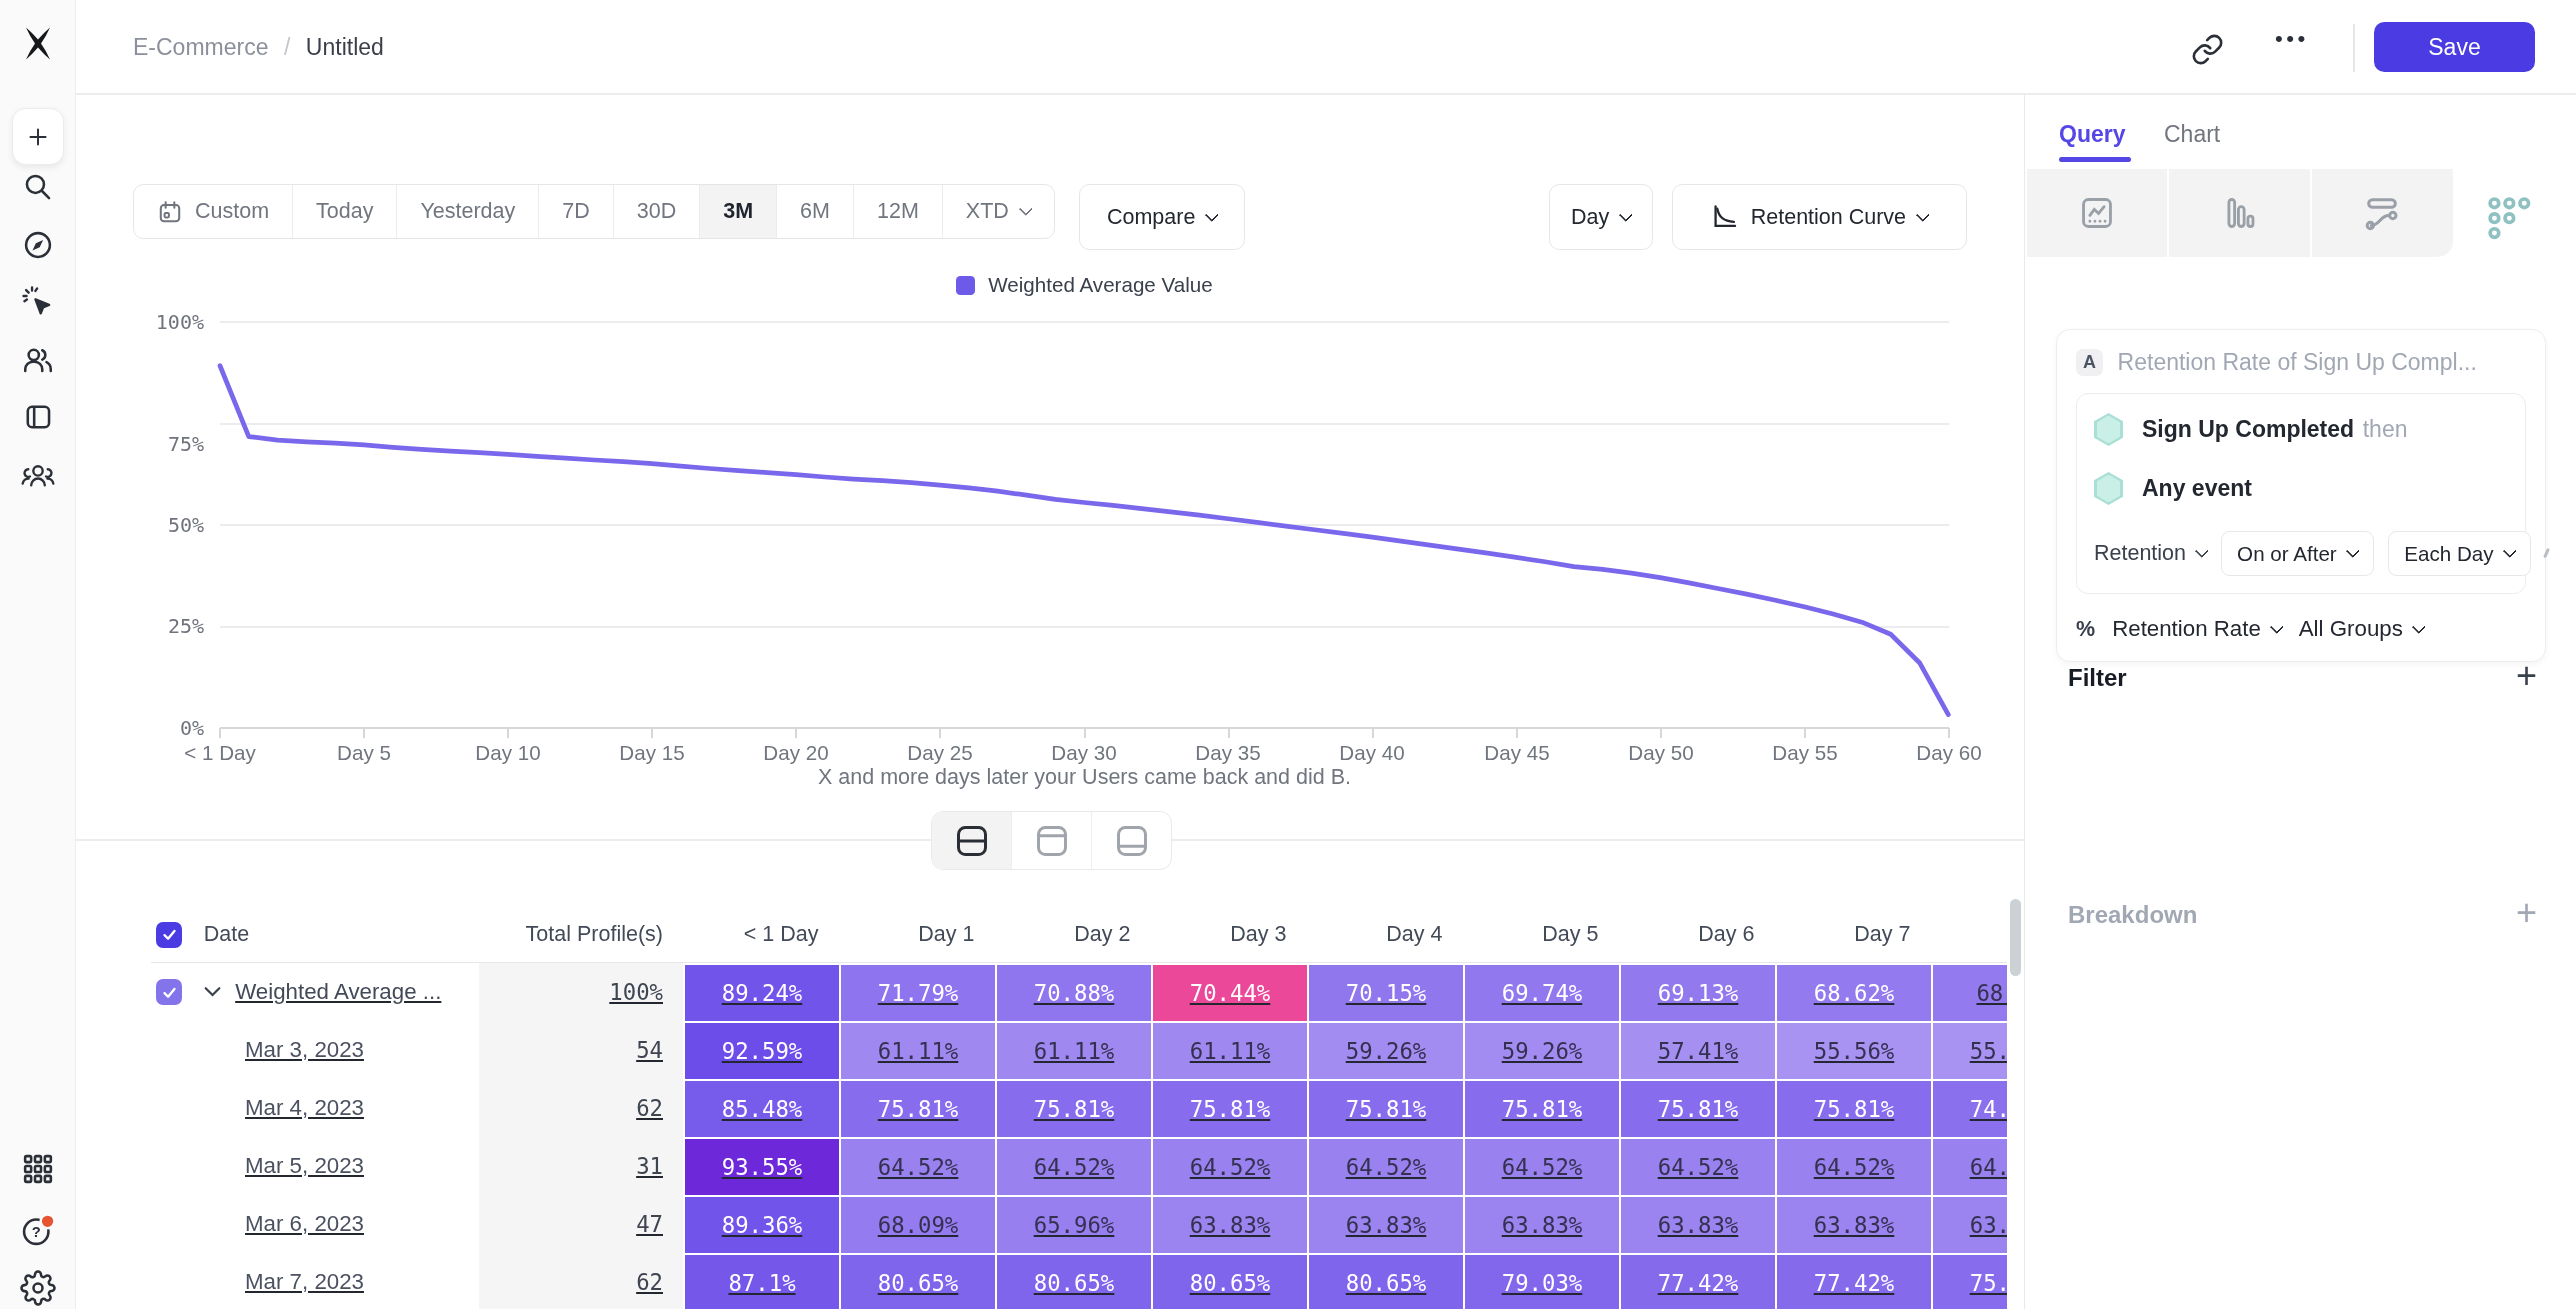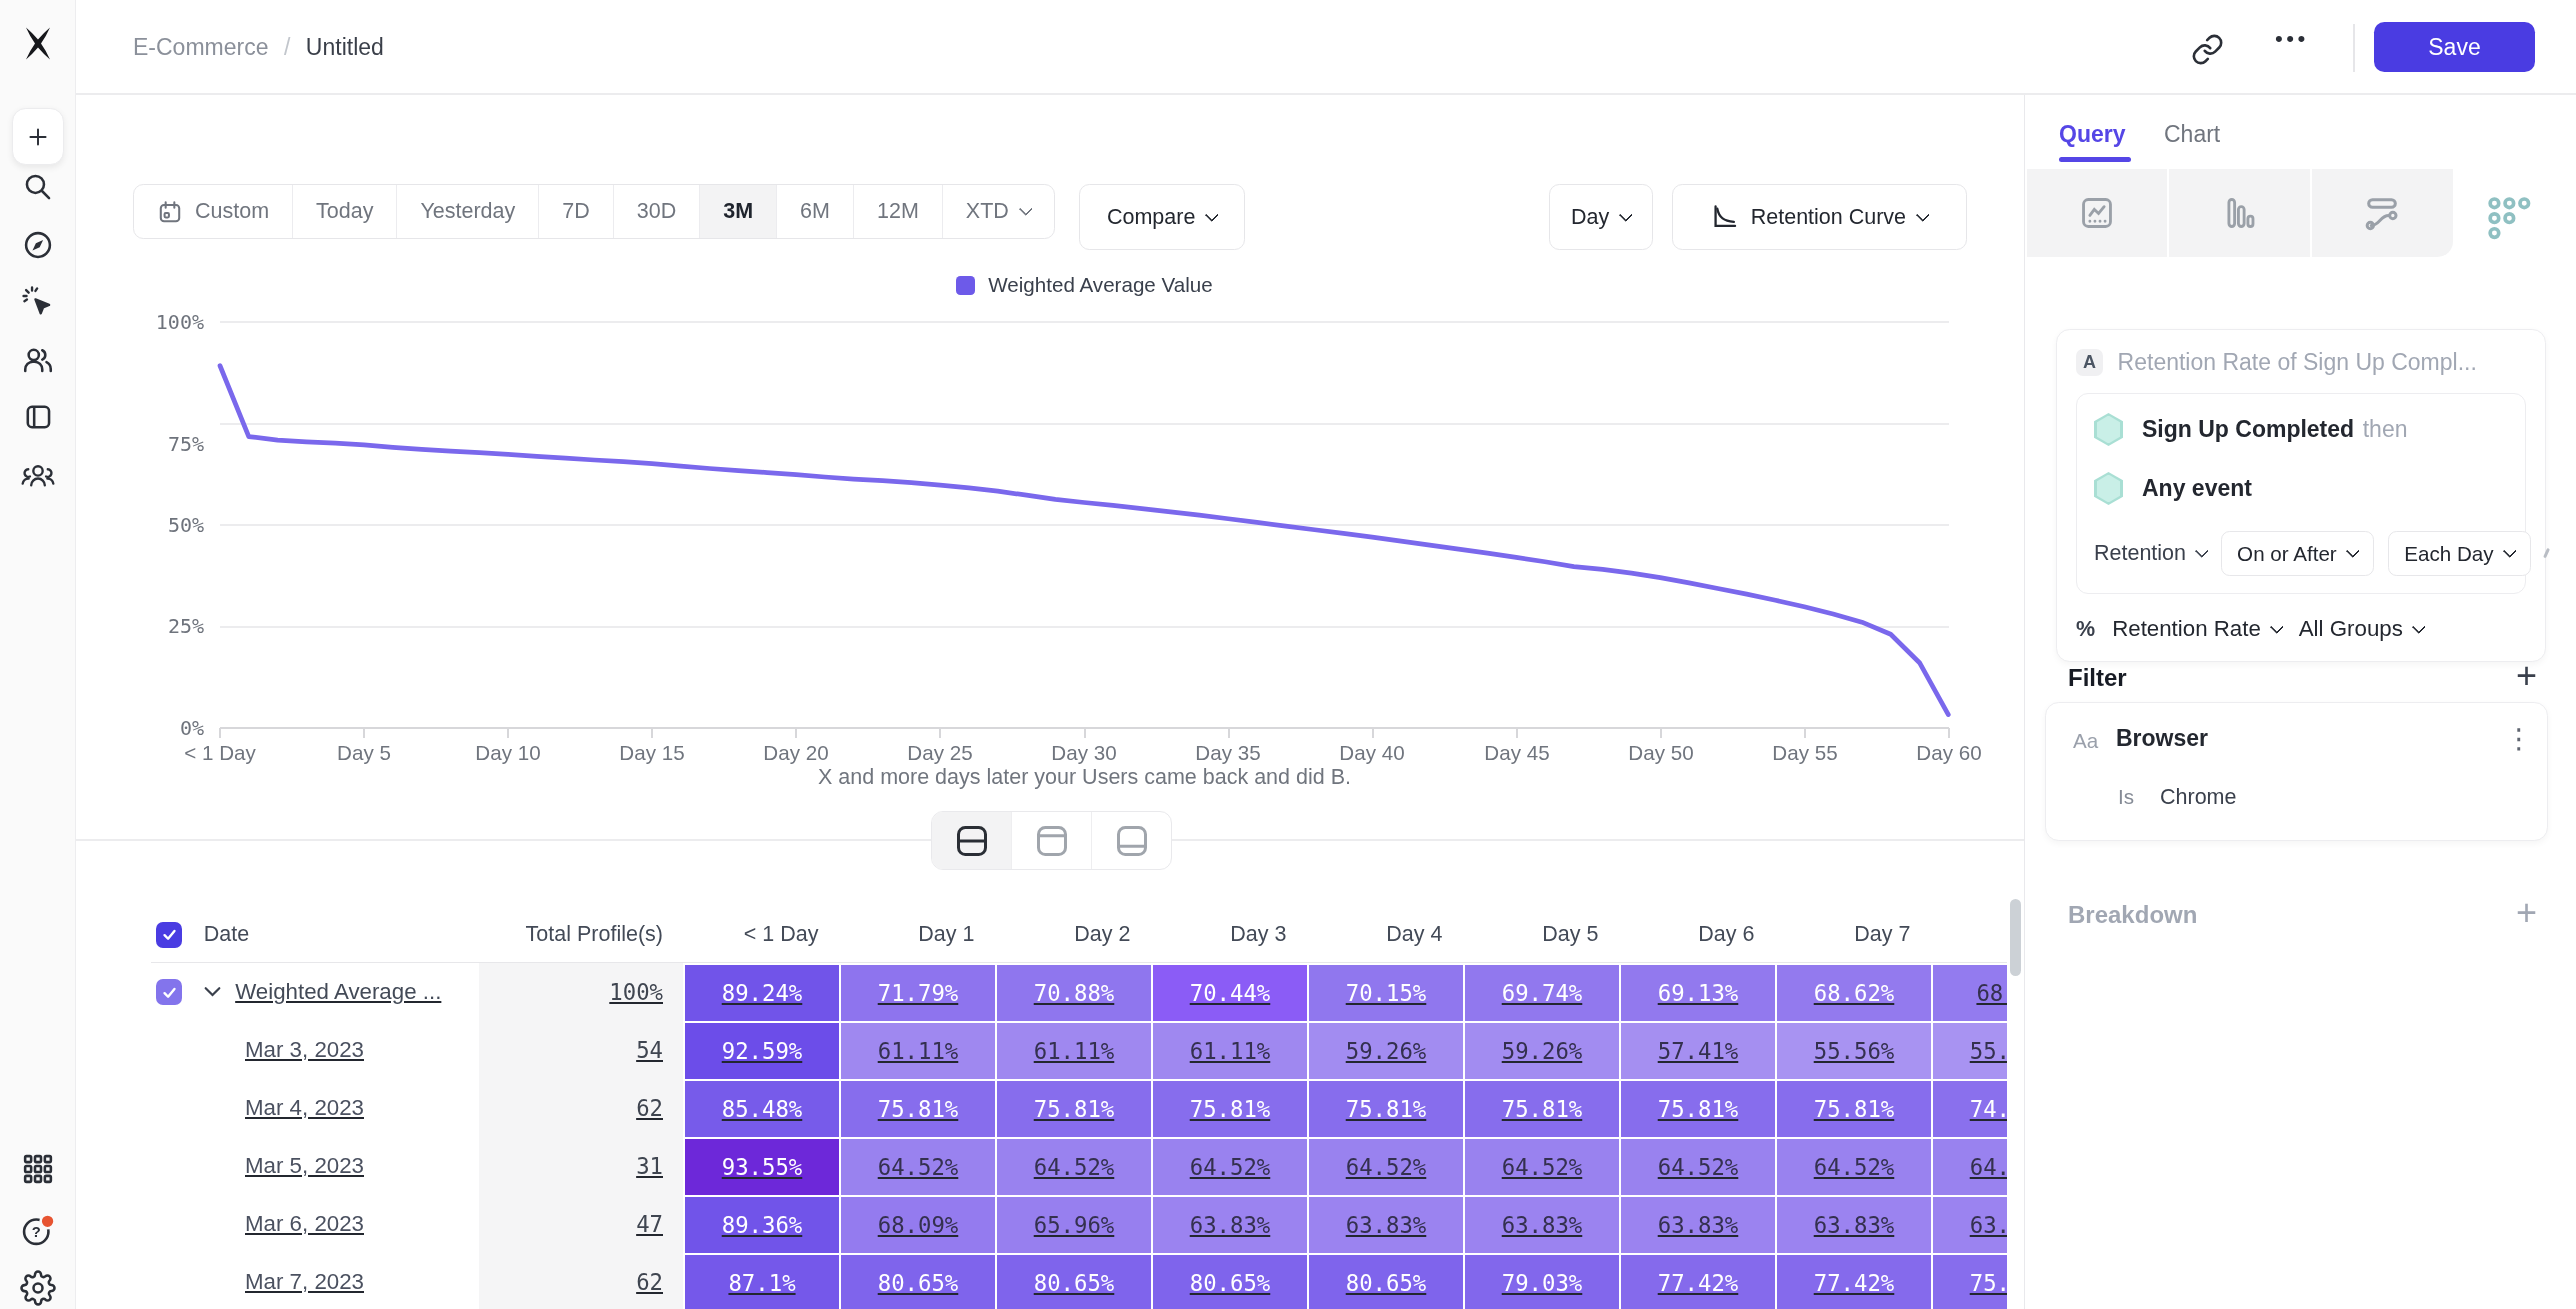--- a/index.html
+++ b/index.html
@@ -391,21 +391,21 @@
             <svg width="17" height="11.2" viewBox="0 0 20 13" fill="none" stroke="currentColor" stroke-width="2.6" stroke-linecap="round">
               <path d="M2 2.5l8 8 8-8"></path>
             </svg>
           </span>
           <span class="date-label" style="margin-left:13.7px;color:#434a57;">Weighted Average ...</span>
         </div>
         <div class="c-total">100%</div>
         <div class="c-heat" style="background:rgb(113,84,233);color:#ffffff">89.24%</div>
         <div class="c-heat" style="background:rgb(142,116,238);color:#ffffff">71.79%</div>
         <div class="c-heat" style="background:rgb(143,118,238);color:#ffffff">70.88%</div>
-        <div class="c-heat" style="background:#8b5cf6;color:#ffffff">70.44%</div>
+        <div class="c-heat" style="background:#ec4899;color:#ffffff">70.44%</div>
         <div class="c-heat" style="background:rgb(144,119,238);color:#ffffff">70.15%</div>
         <div class="c-heat" style="background:rgb(145,120,238);color:#ffffff">69.74%</div>
         <div class="c-heat" style="background:rgb(146,121,238);color:#ffffff">69.13%</div>
         <div class="c-heat" style="background:rgb(147,122,238);color:#ffffff">68.62%</div>
         <div class="c-heat" style="background:rgb(147,123,239);color:#34304f">68.2%</div>
       </div>
       <div class="t-row">
         <div class="c-date" style="padding-left:94px;">
           <span class="date-label">Mar 3, 2023</span>
         </div>
@@ -561,26 +561,19 @@
           </span>
         <span class="measure-dd">
             <span>All Groups</span>
             <span class="chev sm"></span>
           </span>
       </div>
     </div>
 
     <div class="rp" id="filter-heading">Filter</div>
     <div class="rp" id="filter-add">+</div>
-    <div class="rp" id="filter-card">
-      <span class="fc-type">Aa</span>
-      <span class="fc-prop">Browser</span>
-      <span class="fc-kebab">⋮</span>
-      <span class="fc-op">Is</span>
-      <span class="fc-val">Chrome</span>
-    </div>
 
     <div class="rp" id="bd-heading">Breakdown</div>
     <div class="rp" id="bd-add">+</div>
   </div>
 
 </div>
 
 
 </body></html>

